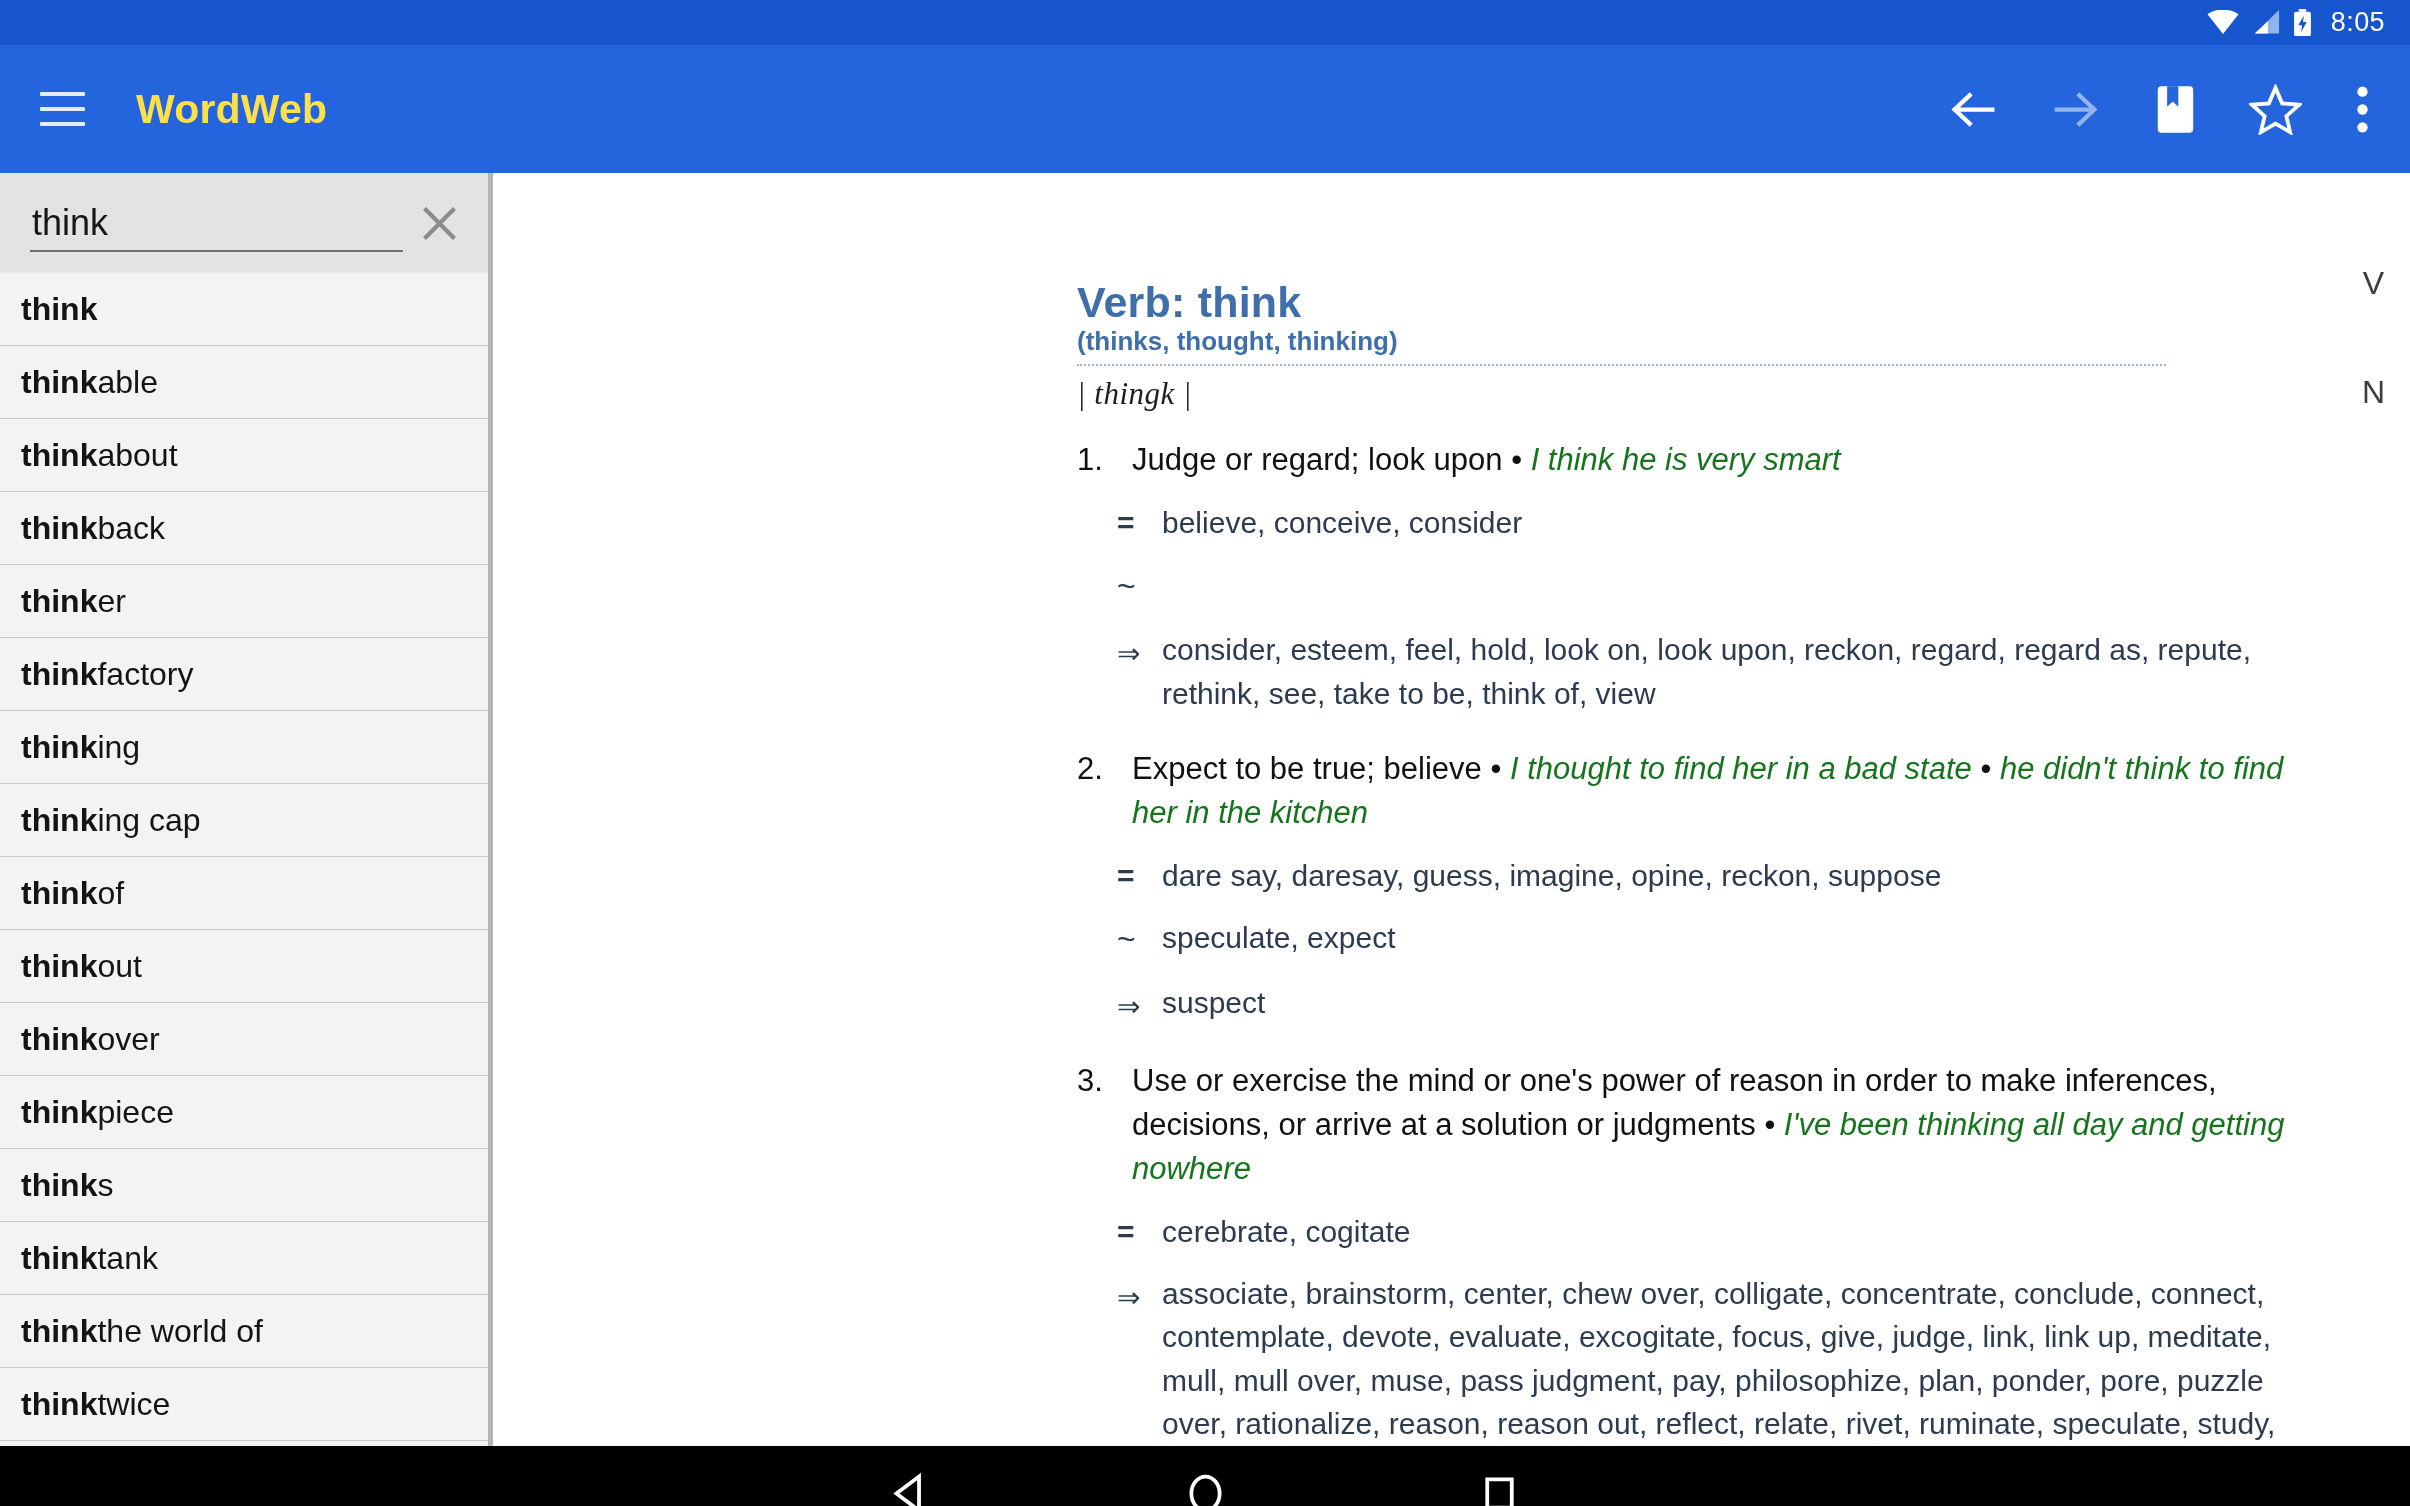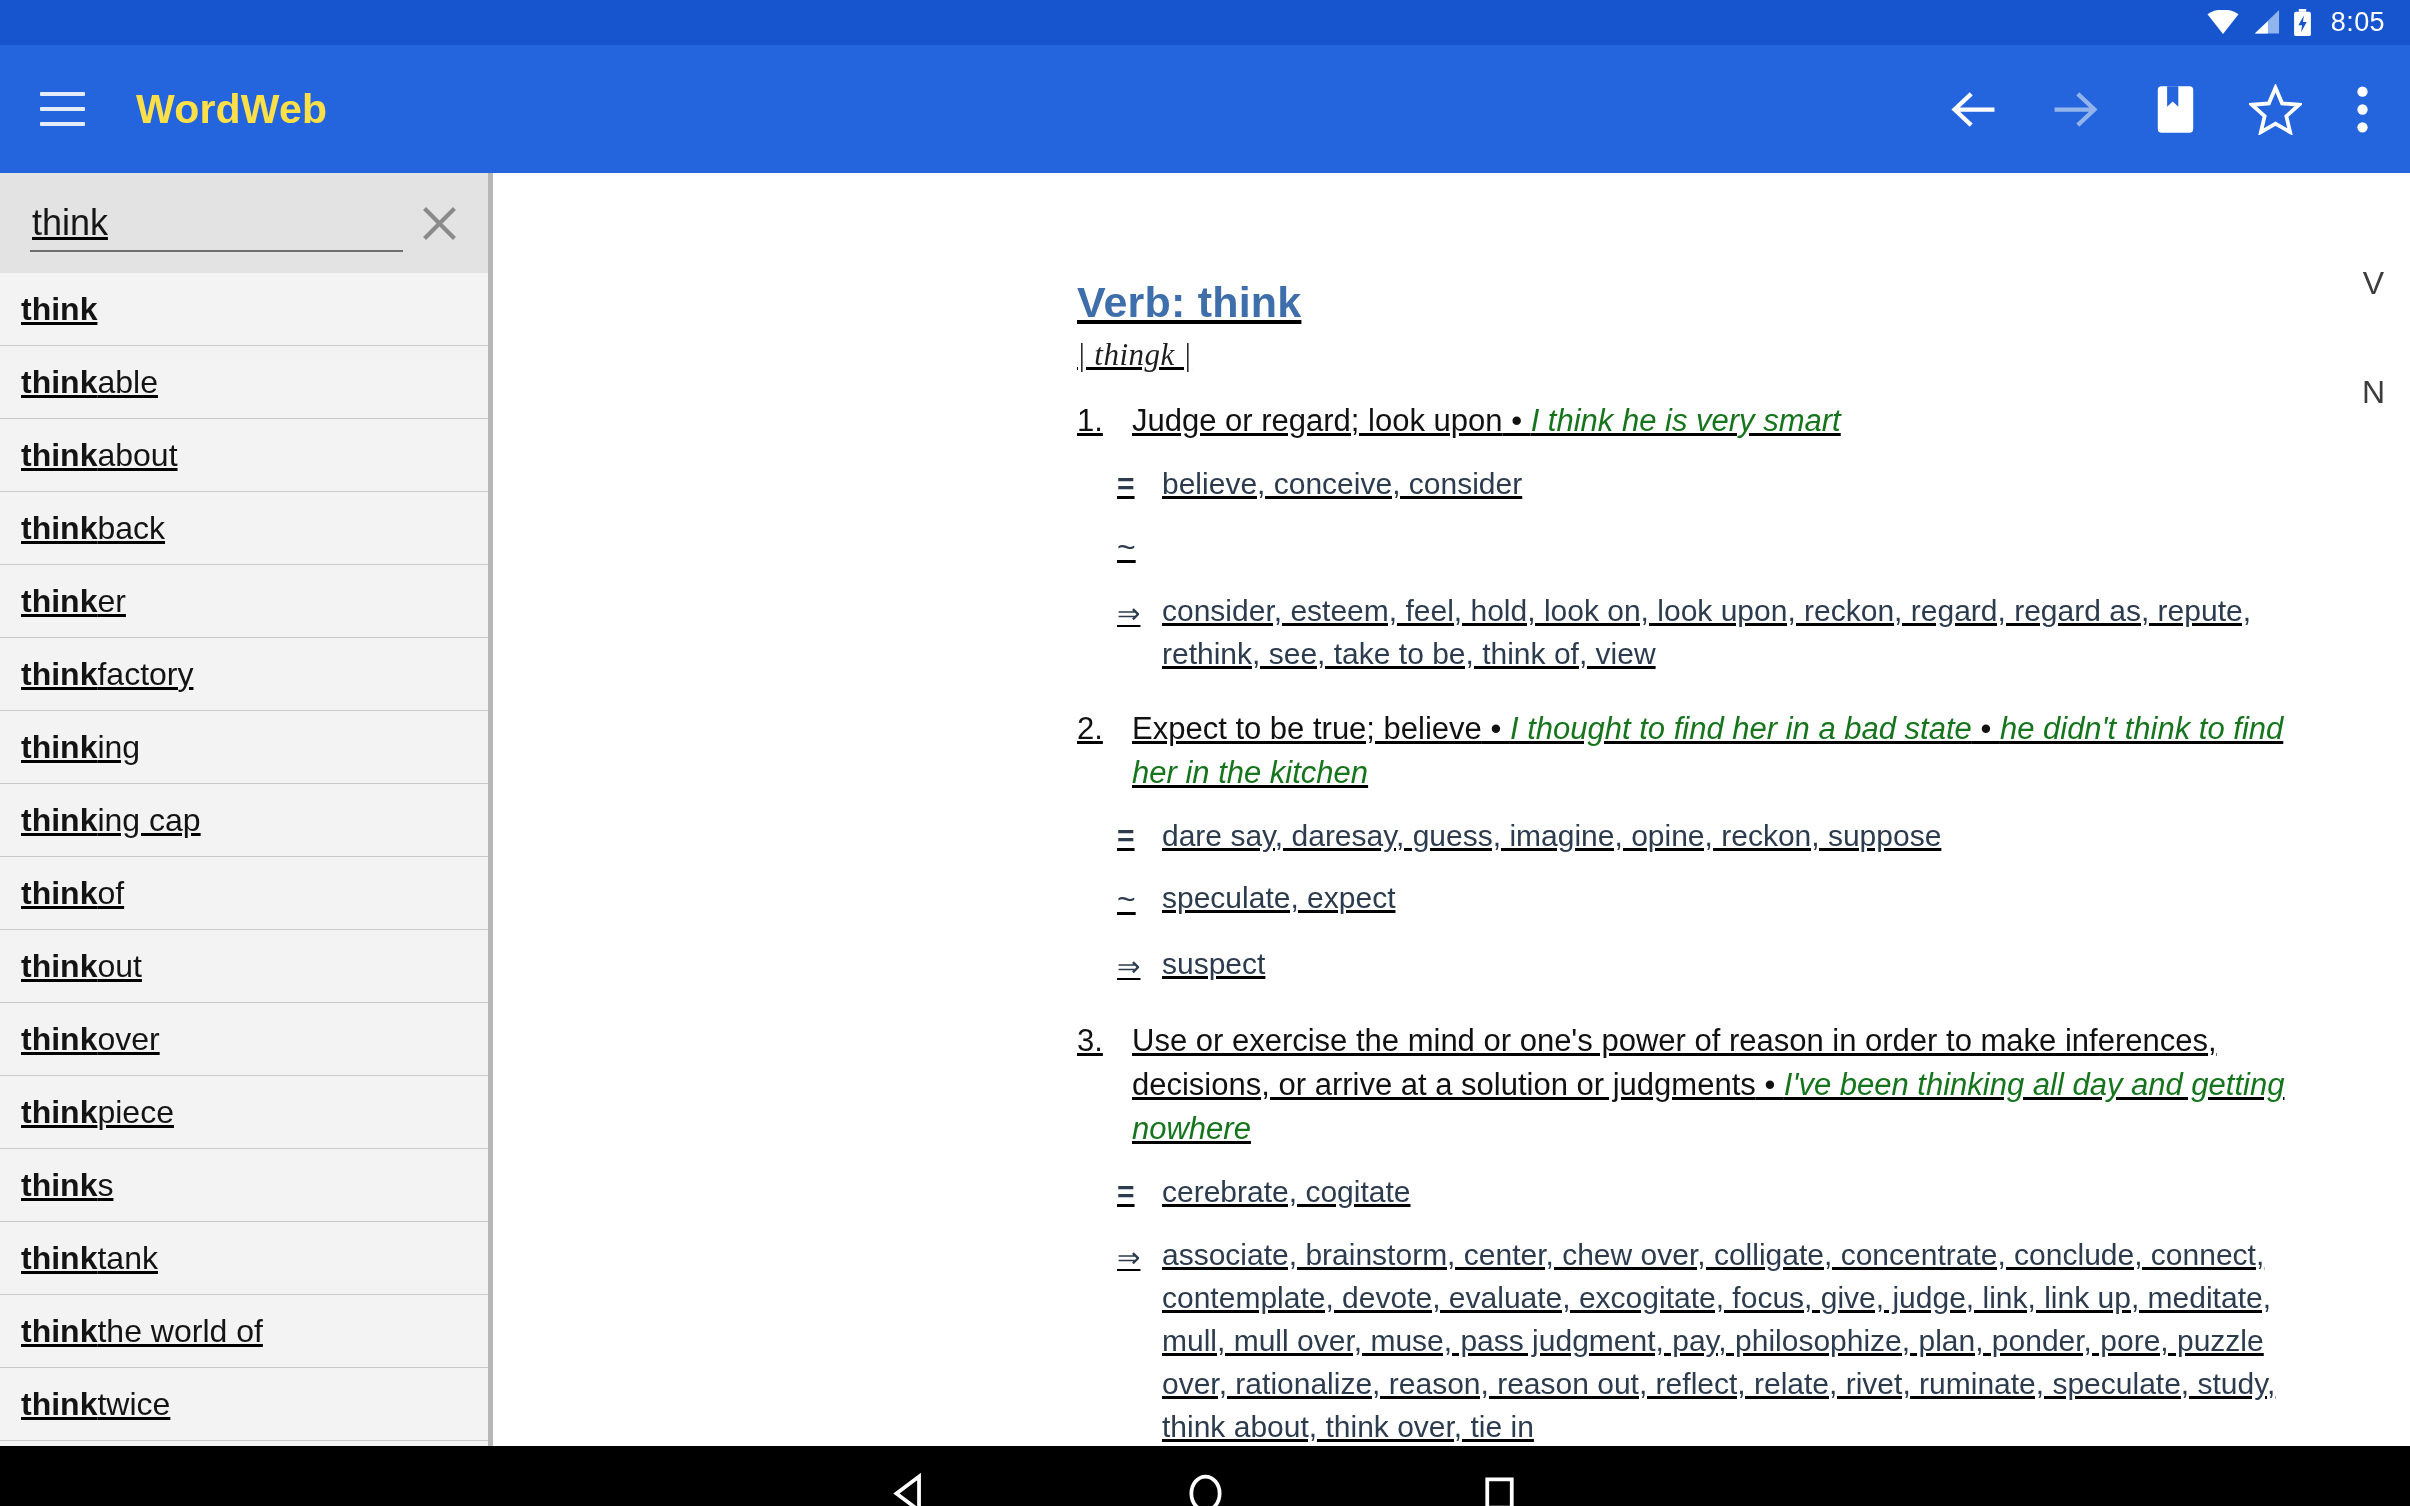--- a/index.html
+++ b/index.html
@@ -49,21 +49,20 @@
     margin-left: auto; display: flex; align-items: center; gap: 53px;
   }
   .bar-action { display: flex; align-items: center; justify-content: center; cursor: pointer; }
 
   
   #content {
     position: relative;
     width: 100%; height: 1273px;
     display: flex;
     background: #7dd3fc;
-    text-decoration: underline;
   }
 
   
   #sidebar {
     width: 493px; flex: none;
     background: #F3F3F3;
     border-right: 5.6px solid #B6B6B6;
     display: flex; flex-direction: column;
     overflow: hidden;
   }
@@ -328,20 +327,23 @@
           <span class="wr"> twice</span>
         </div>
       </div>
   </div>
 
   <div id="article-pane">
     <div id="article-inner">
 
       <div id="headword-block">
         <div id="headword">Verb: think</div>
+        <div id="inflections-row">
+          <span id="inflections">(thinks, thought, thinking)</span>
+        </div>
         <div id="pronunciation">| thingk |</div>
       </div>
 
       <div id="senses">
           <div class="sense">
             <div class="sense-head">
               <span class="sense-num">1.</span>
               <span class="sense-text"><span>Judge or regard; look upon</span><span class="bullet"> • </span><span class="ex">I think he is very smart</span></span>
             </div>
             <div class="rel-row">

